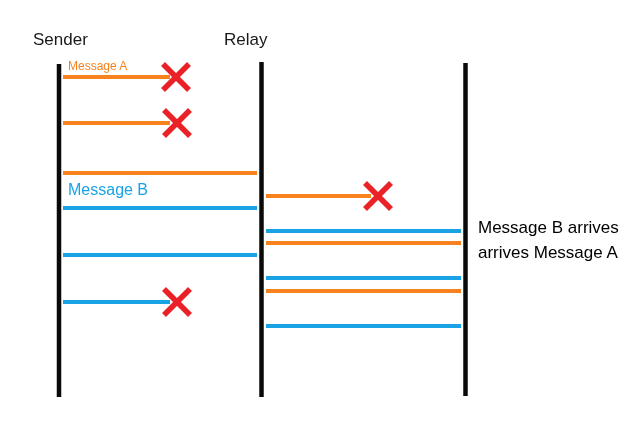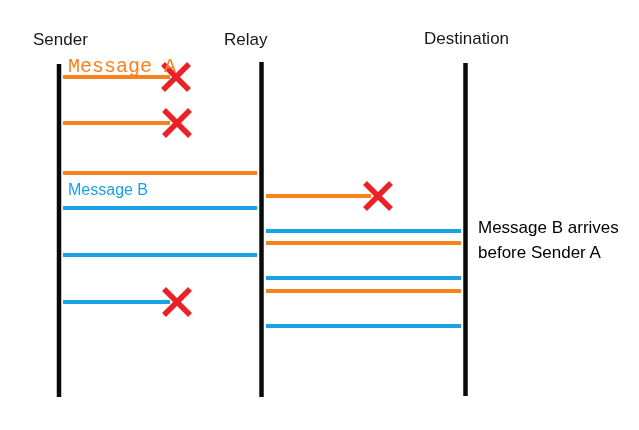--- a/index.html
+++ b/index.html
@@ -23,21 +23,21 @@
   .lbl {
     position: absolute;
     font-size: 17px;
     line-height: 19px;
     white-space: nowrap;
     color: #191919;
   }
   #label-sender      { left: 33px;  top: 30px; }
   #label-relay       { left: 224px; top: 30px; }
   #label-destination { left: 424px; top: 29px; }
-  #label-message-a   { left: 68px;  top: 57px;  font-size: 20px; font-family: Liberation Mono, monospace; }
+  #label-message-a   { left: 68px;  top: 57px;  font-size: 12px; }
   #label-message-b   { left: 68px;  top: 180px; font-size: 16px; }
   #annotation {
     position: absolute;
     left: 478px;
     top: 215px;
     font-size: 17px;
     line-height: 25px;
     color: #000000;
     white-space: nowrap;
   }
@@ -75,22 +75,21 @@
       </g>
       <line x1="266" y1="231" x2="461" y2="231" stroke="#19A2E4" stroke-width="4"></line>
       <line x1="266" y1="243" x2="461" y2="243" stroke="#F8821E" stroke-width="4"></line>
       <line x1="266" y1="278" x2="461" y2="278" stroke="#19A2E4" stroke-width="4"></line>
       <line x1="266" y1="291" x2="461" y2="291" stroke="#F8821E" stroke-width="4"></line>
       <line x1="266" y1="326" x2="461" y2="326" stroke="#19A2E4" stroke-width="4"></line>
     </svg>
 
   <div class="lbl" id="label-sender">Sender</div>
   <div class="lbl" id="label-relay">Relay</div>
-  <div class="lbl" id="label-destination">Destination</div>
 
   <div class="lbl" id="label-message-a" style="color: rgb(248, 130, 30);">Message A</div>
   <div class="lbl" id="label-message-b" style="color: rgb(25, 162, 228);">Message B</div>
 
   <div id="annotation">
     <div>Message B arrives</div>
-    <div>before Sender A</div>
+    <div>arrives Message A</div>
   </div>
 </div>
 
 </body></html>

